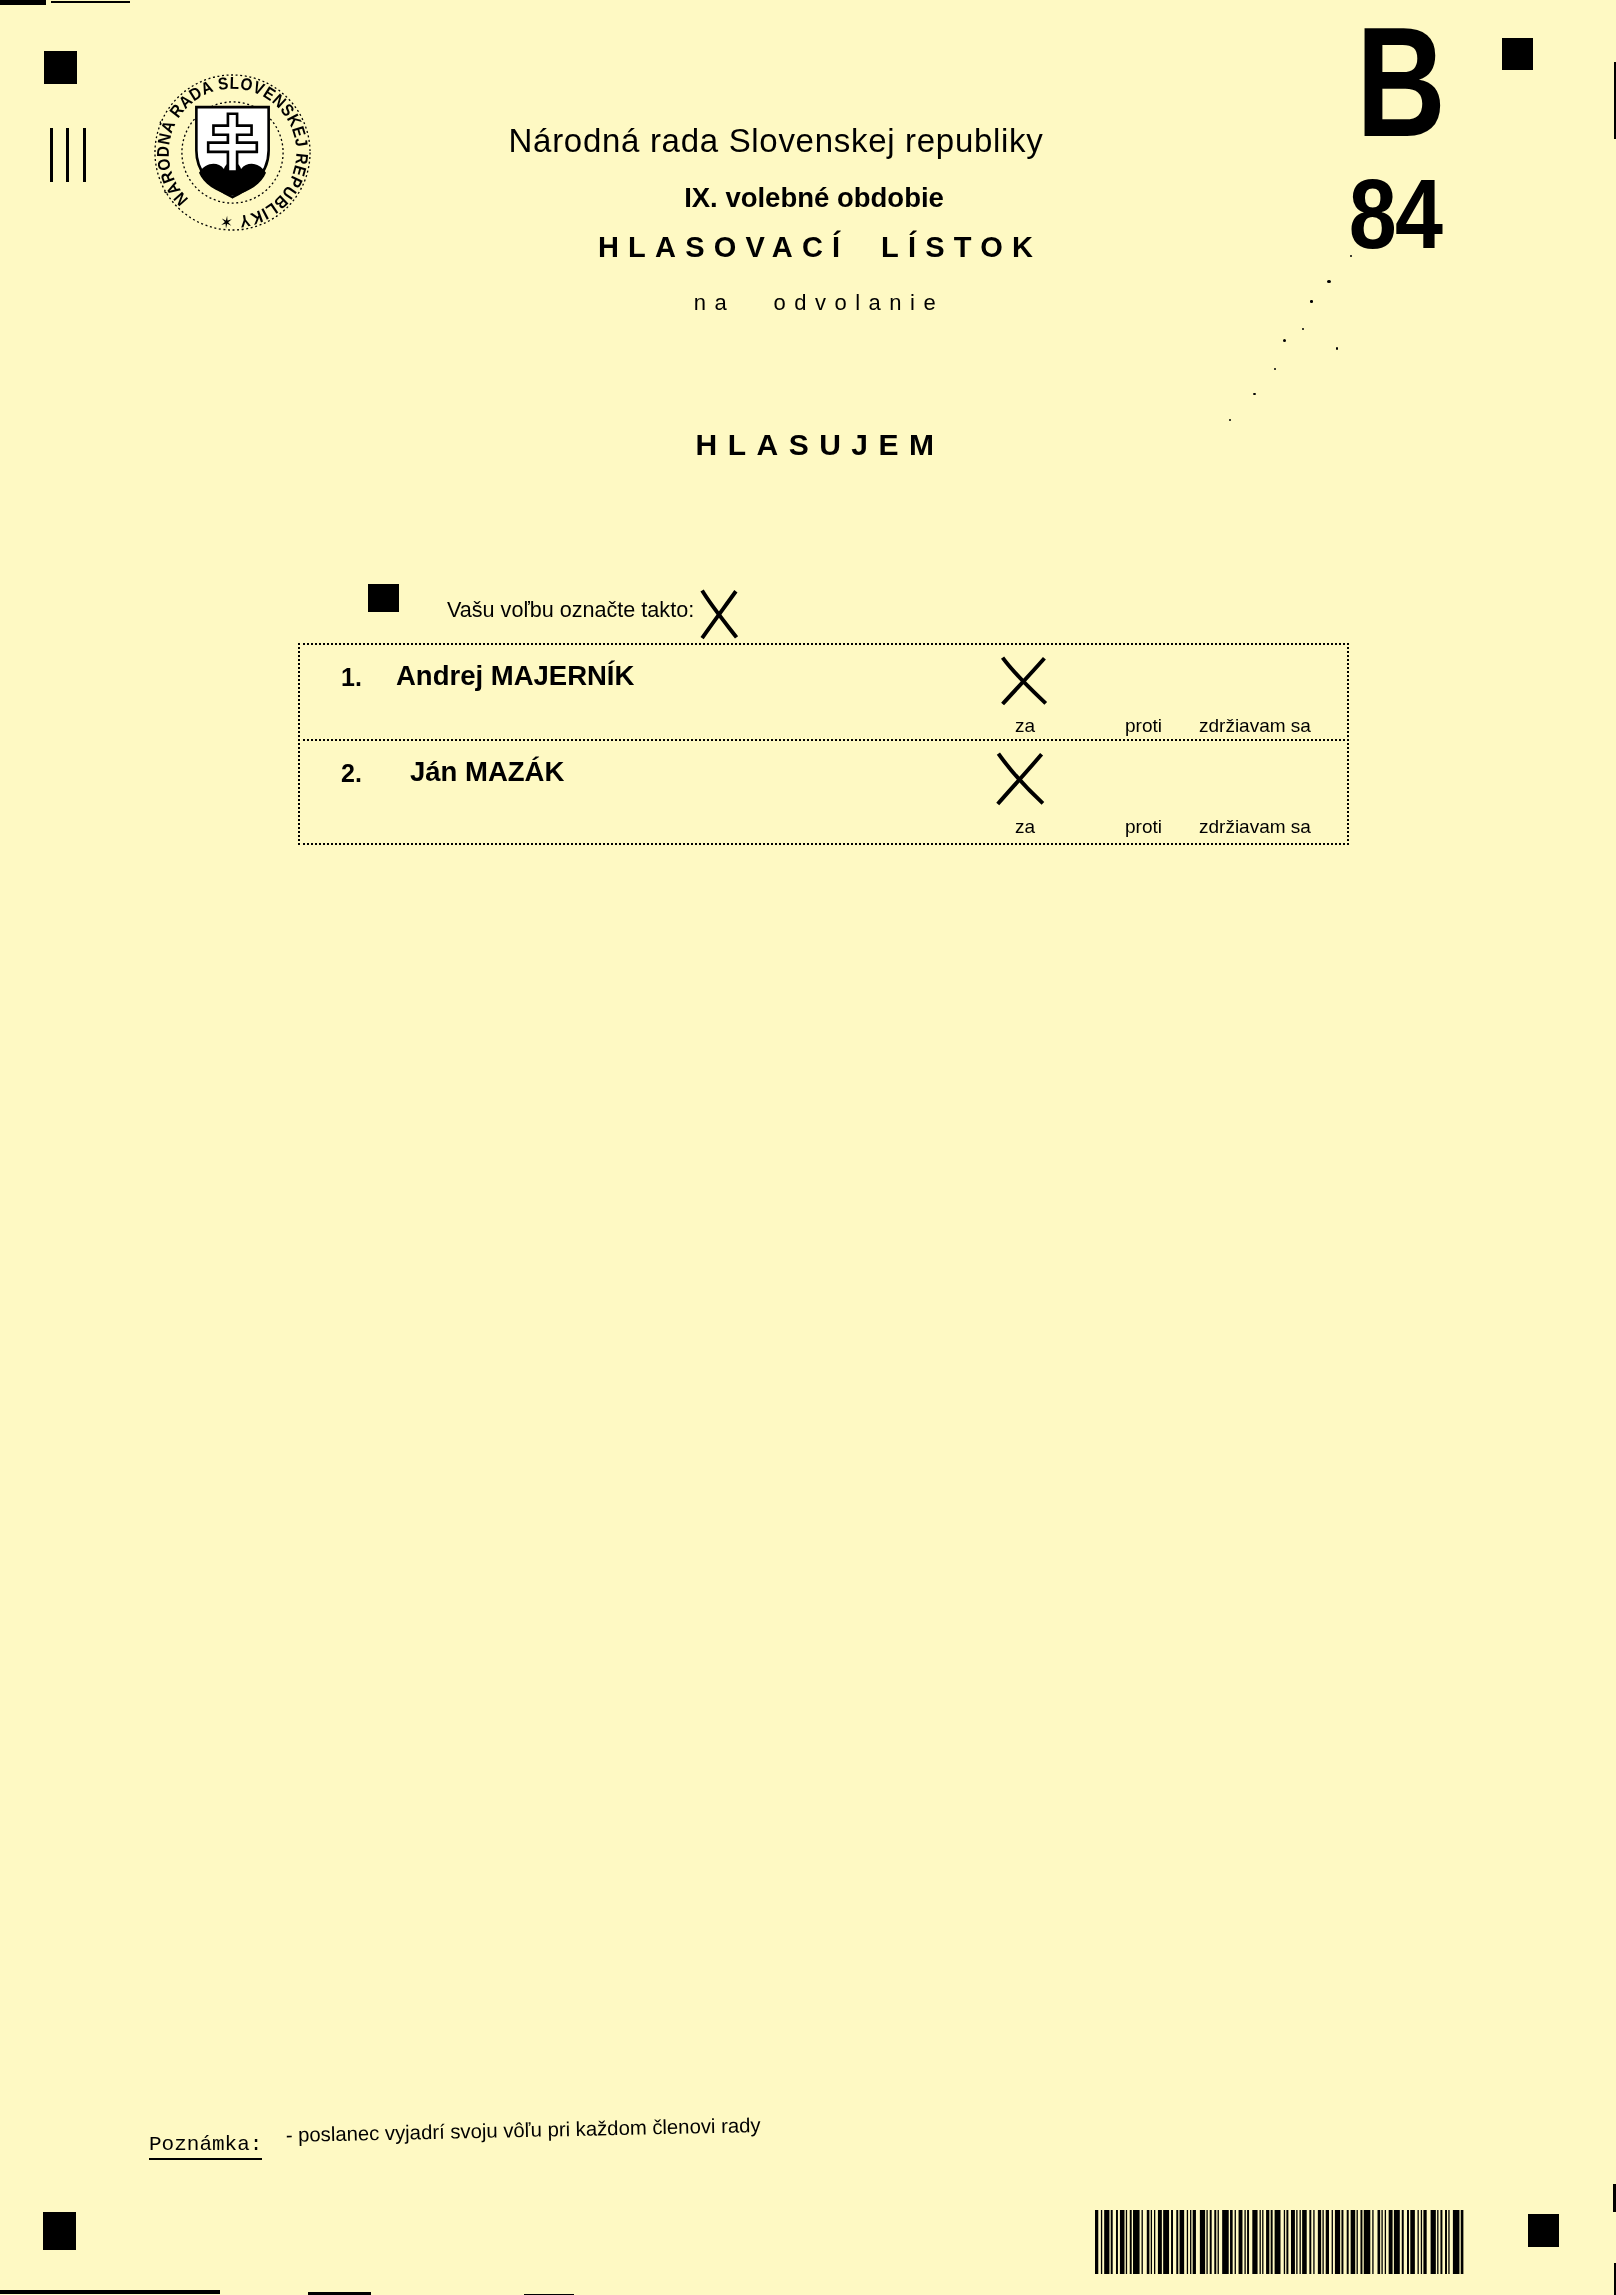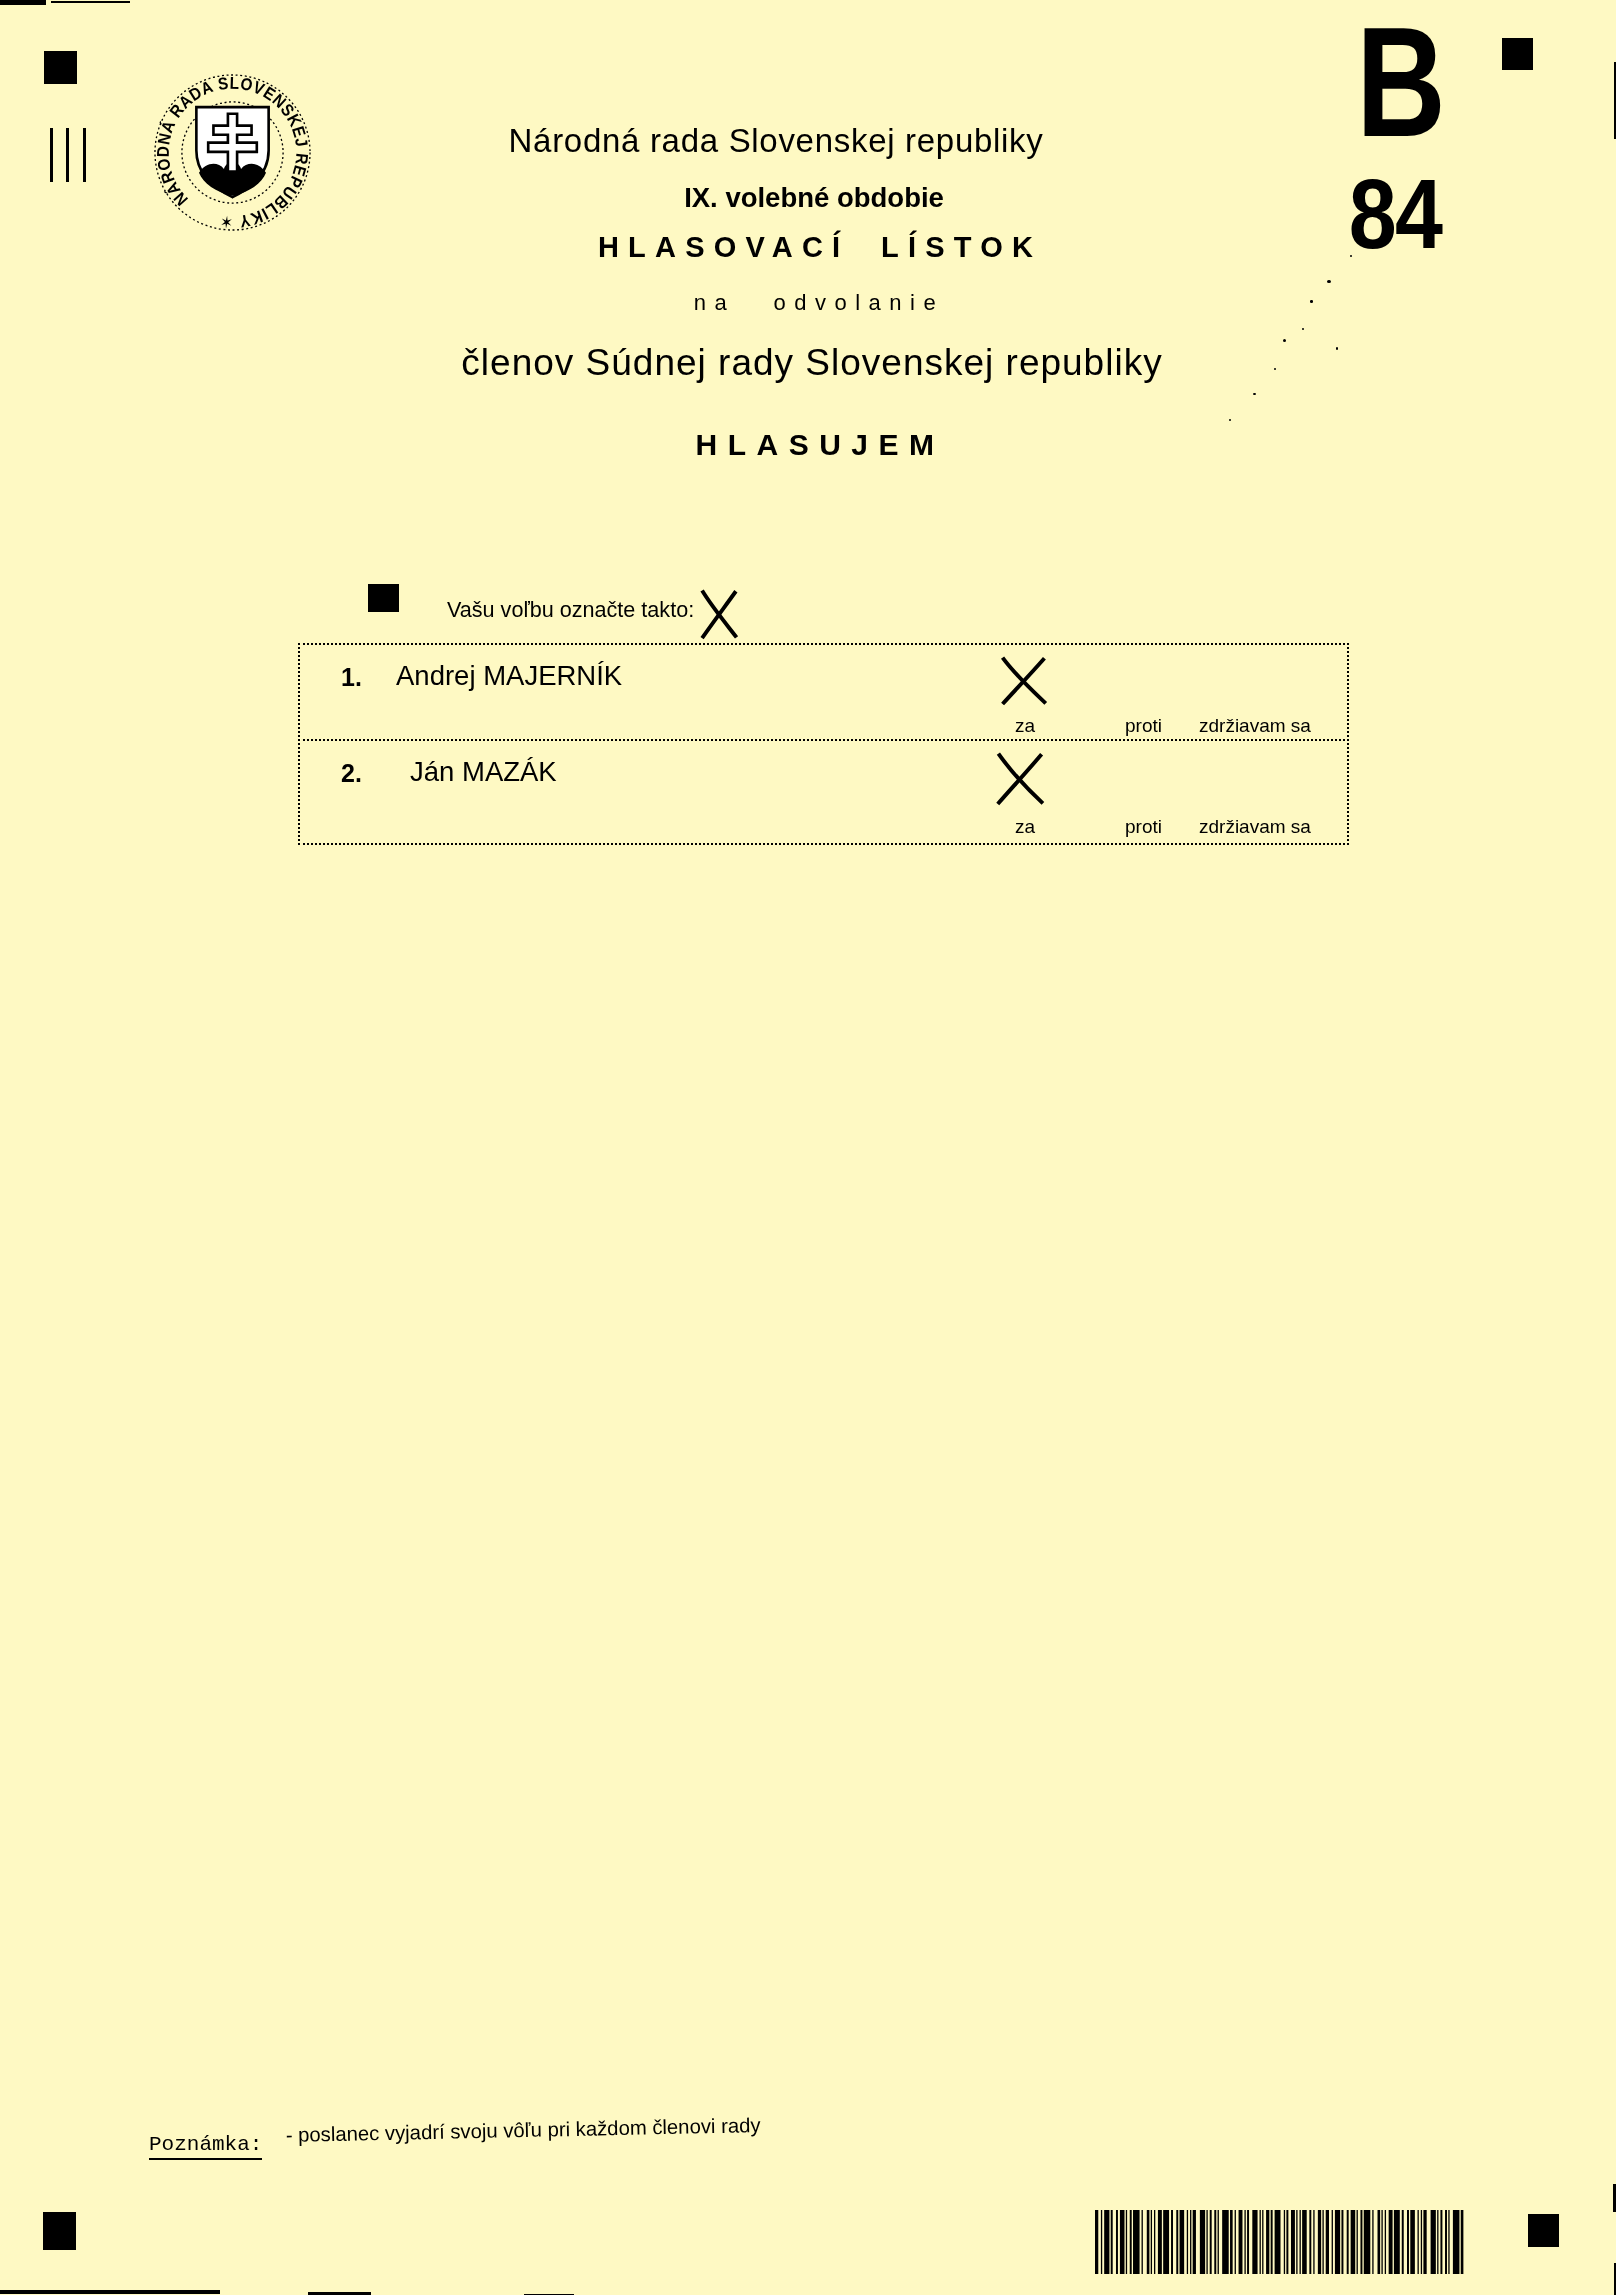--- a/index.html
+++ b/index.html
@@ -48,21 +48,21 @@
   
   .instr-label{left:447px;top:597px;font-size:21.6px;white-space:nowrap;}
 
   
   .cand-box{
     left:298px;top:643px;width:1051px;height:202px;
     border:2px dotted #000;box-sizing:border-box;
   }
   .row-divider{left:298px;top:739px;width:1051px;height:0;border-top:2px dotted #000;}
   .cand-number{font-size:25px;font-weight:700;}
-  .cand-name{font-size:27.5px;font-weight:400;white-space:nowrap;}
+  .cand-name{font-size:27.5px;font-weight:700;white-space:nowrap;}
   .opt{font-size:19px;white-space:nowrap;}
 
   .xmark{position:absolute;}
   .xmark path{stroke:#000;fill:none;}
 
   
   .note-label{
     left:149px;top:2133px;font-size:21px;
     border-bottom:2.6px solid #000;padding-bottom:2px;font-family:Liberation Mono, monospace;
   }
@@ -130,21 +130,20 @@
       <path d="M70,152 C80,136 98,134 108,146 C112,132 130,132 134,146 C144,134 162,136 172,152
                C166,168 146,182 121,187 C96,182 76,168 70,152 Z" fill="#000"></path>
       <path d="M114,62 h14 v18 h22 v14 h-22 v12 h30 v14 h-30 v30 h-14 v-30 h-30 v-14 h30 v-12 h-22 v-14 h22 z" fill="#fff" stroke="#000" stroke-width="4"></path>
     </g>
   </svg>
 
   <div class="abs centered h-institution">Národná rada Slovenskej republiky</div>
   <div class="abs centered h-term">IX. volebné obdobie</div>
   <div class="abs centered h-title">HLASOVACÍ LÍSTOK</div>
   <div class="abs centered h-action">na odvolanie</div>
-  <div class="abs centered h-subject">členov Súdnej rady Slovenskej republiky</div>
   <div class="abs centered h-vote">HLASUJEM</div>
 
   <div class="abs series-b">B</div>
   <div class="sq" style="left:1502px;top:38px;width:31px;height:32px;"></div>
   <div class="abs ballot-no">84</div>
 
 
   <div class="sq" style="left:368px;top:584px;width:31px;height:28px;"></div>
   <div class="abs instr-label">Vašu voľbu označte takto:</div>
   <svg class="xmark" style="left:698px;top:588px;width:42px;height:52px;" viewBox="0 0 64 80">

